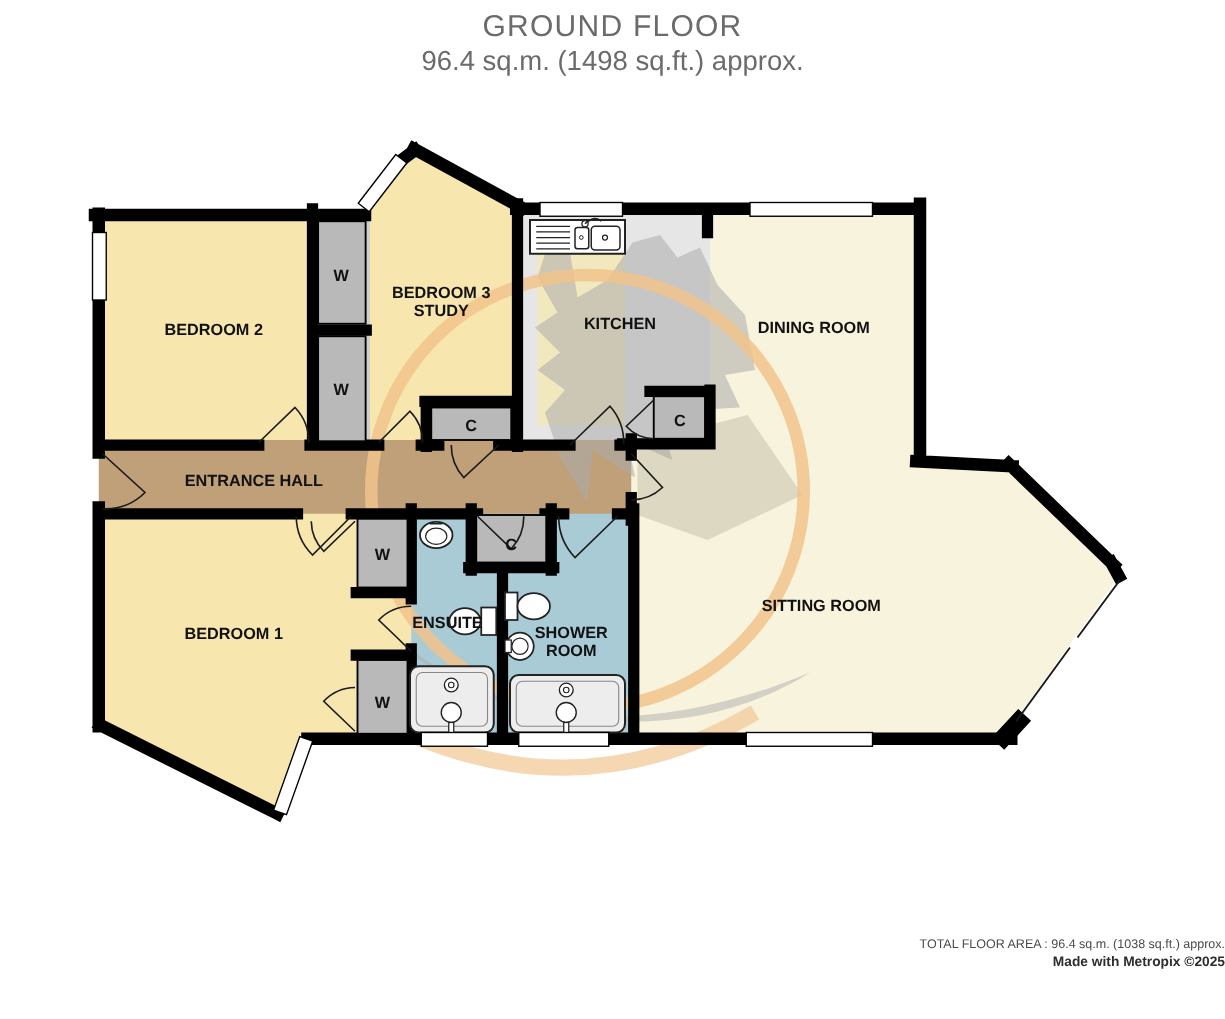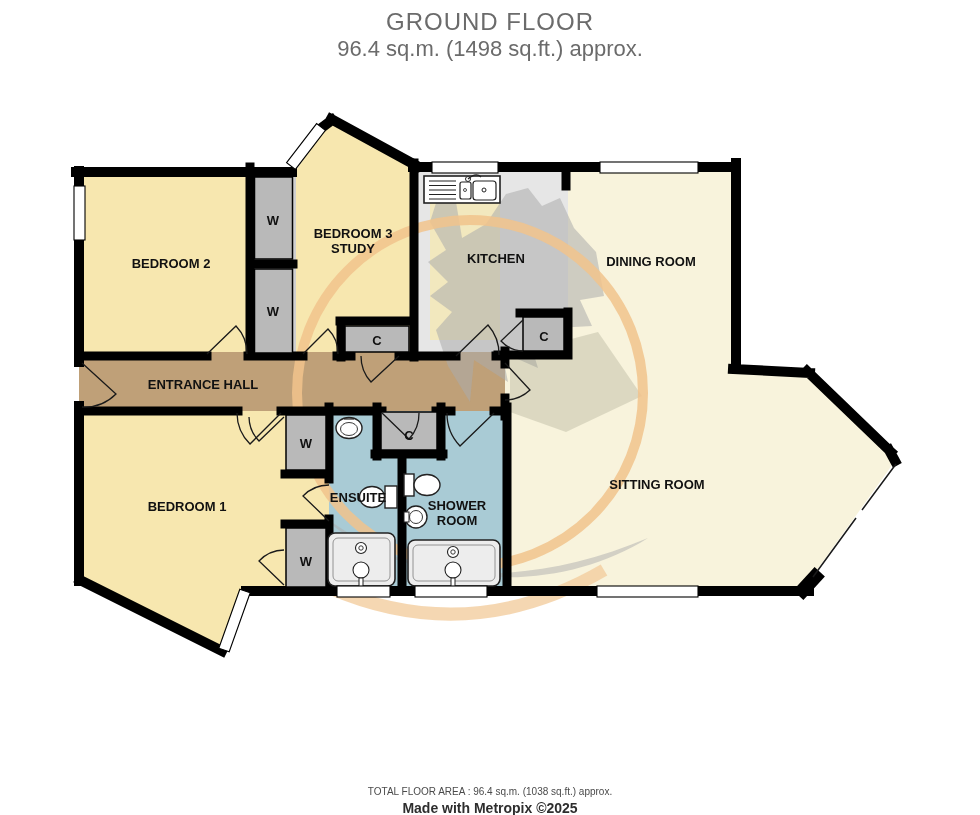--- a/index.html
+++ b/index.html
@@ -1,23 +1,23 @@
 <!DOCTYPE html>
 <html><head>
 <meta charset="utf-8">
 <style>
   html,body{margin:0;padding:0;background:#ffffff;}
   .page{position:relative;width:980px;height:815px;background:#fff;overflow:hidden;
         font-family:"Liberation Sans", sans-serif;border-radius:20px;}
   .title{position:absolute;top:8px;left:0;width:980px;text-align:center;color:#6b6b6b;}
   .title .l1{font-size:24px;letter-spacing:1px;}
   .title .l2{font-size:22px;}
-  .footer{position:absolute;left:0;width:980px;text-align:center;color:#4a4a4a;margin-top:36px;}
+  .footer{position:absolute;left:0;width:980px;text-align:right;color:#4a4a4a;}
   .footer.f1{top:750px;font-size:10px;}
-  .footer.f2{top:764px;font-size:14px;font-weight:bold;color:#2e2e2e;}
+  .footer.f2{top:764px;font-size:11px;font-weight:bold;color:#2e2e2e;}
   svg text{font-family:"Liberation Sans", sans-serif;font-weight:bold;fill:#111;}
   svg .roomlbl{font-size:13px;}
   svg .wclbl{font-size:13px;}
 </style>
 </head>
 <body>
 
 <div class="page">
 
   <div class="title">

